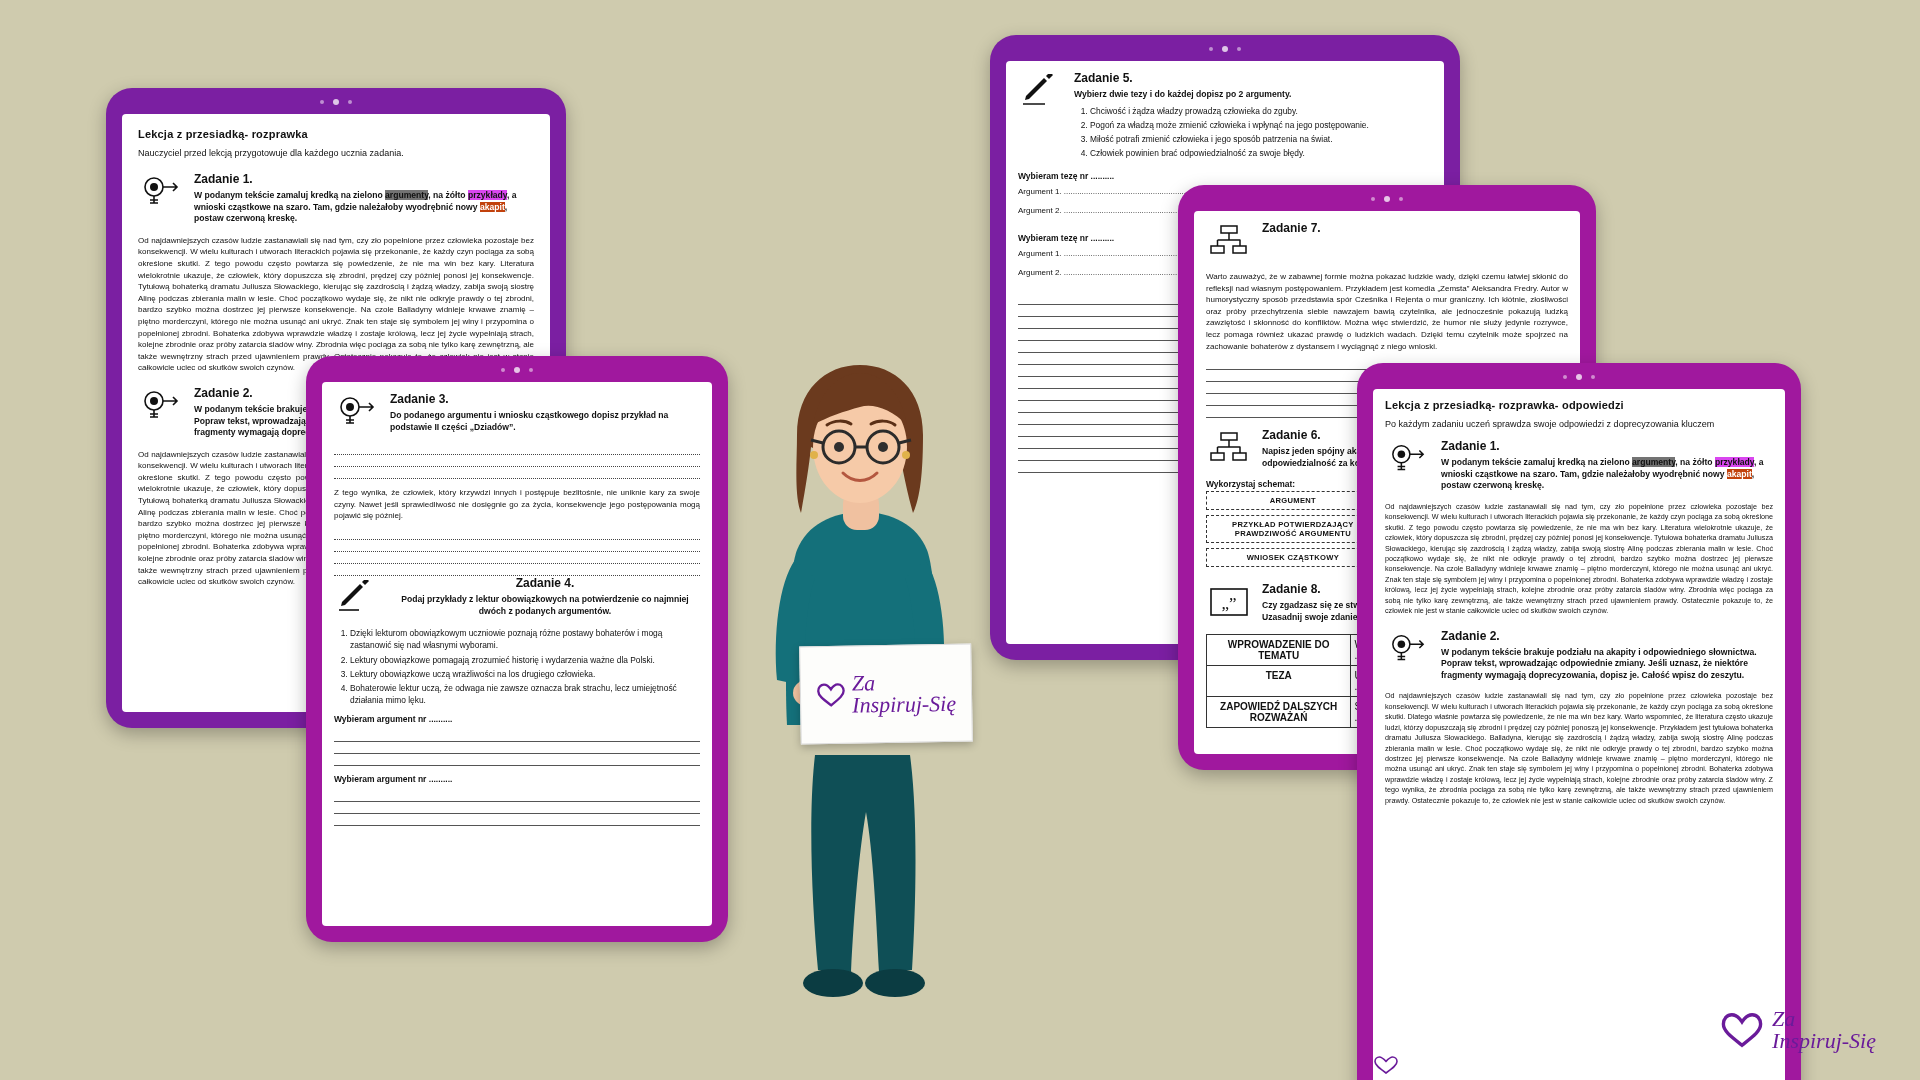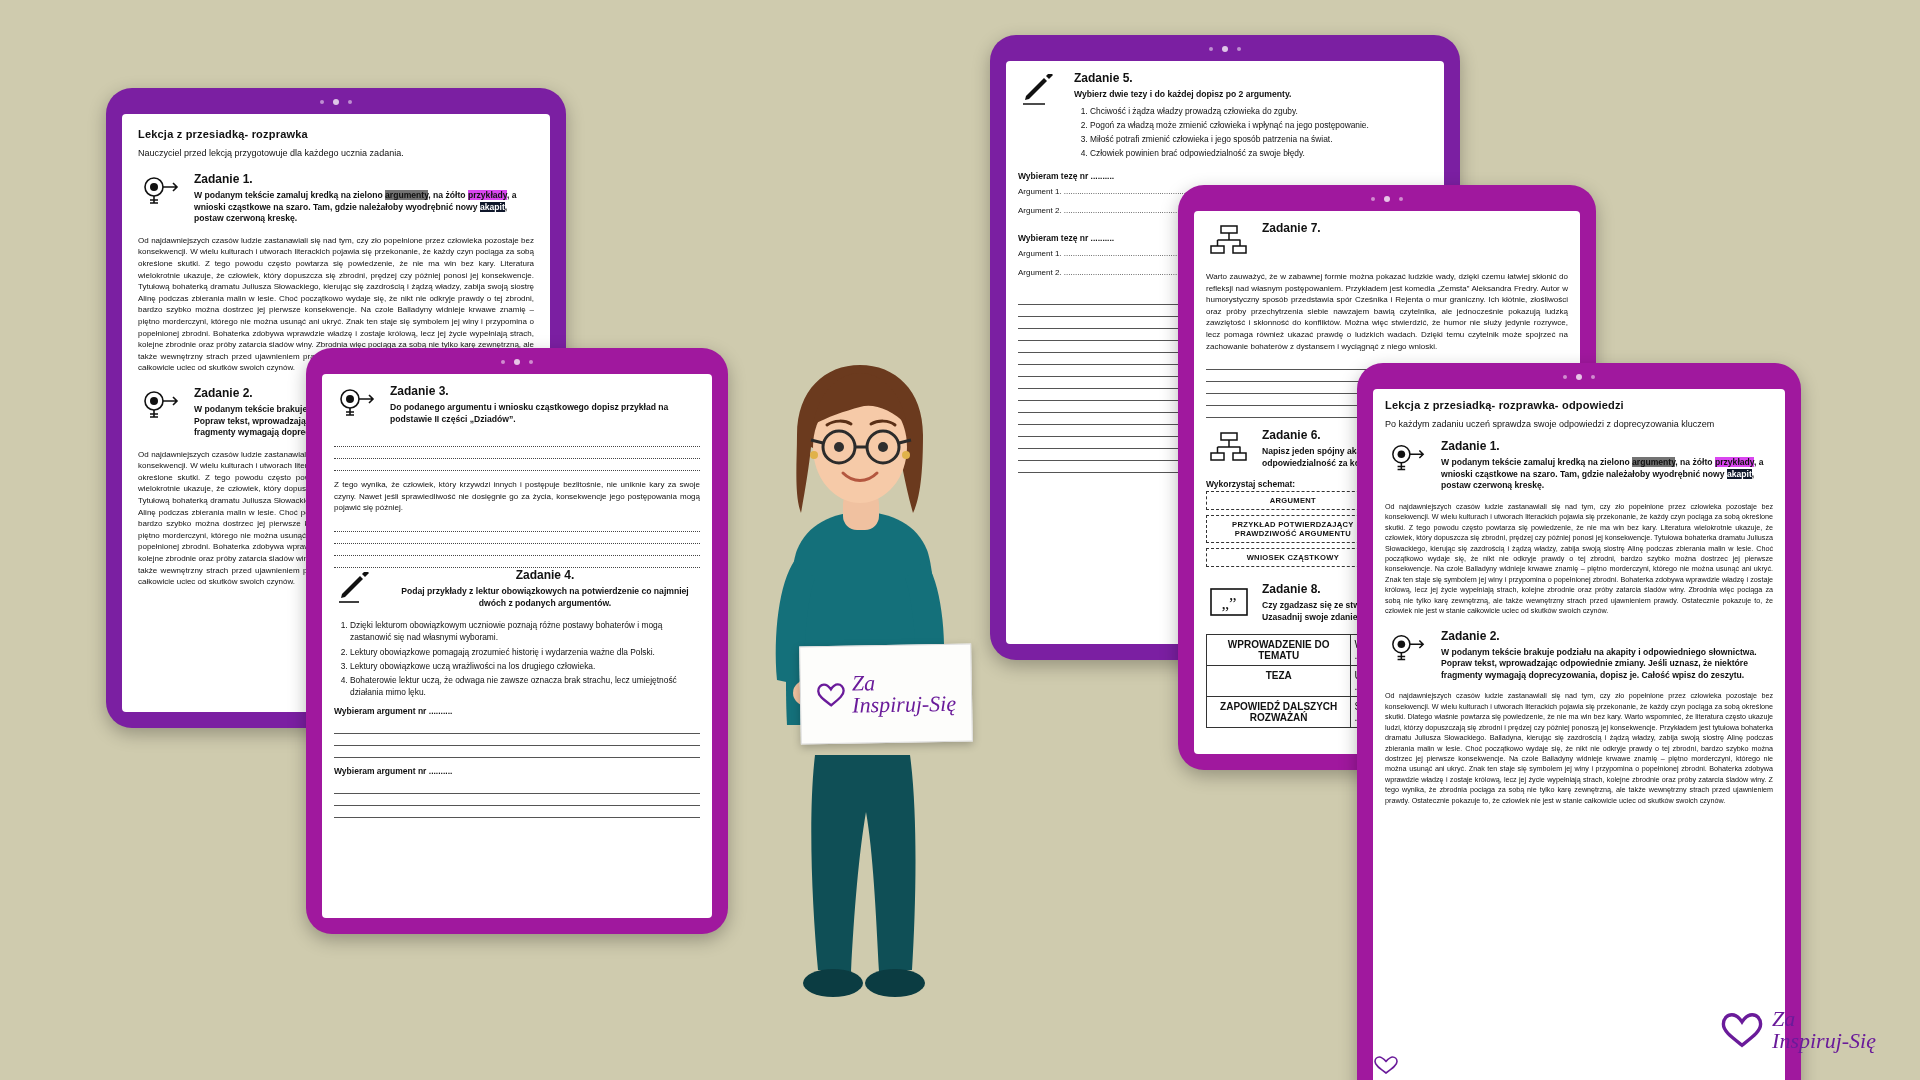--- a/index.html
+++ b/index.html
@@ -39,21 +39,21 @@
   .task{display:flex;gap:10px;margin-bottom:10px;align-items:flex-start;}
   .task-icon{
     width:46px;height:40px;flex:0 0 46px;display:flex;align-items:center;justify-content:center;
   }
   .task-body{flex:1 1 auto;}
   .task-head{font-size:12px;font-weight:bold;margin:0 0 4px 0;}
   .task-text{font-size:8.6px;font-weight:bold;line-height:1.35;margin:0;}
   .para{font-size:8px;line-height:1.45;text-align:justify;margin:8px 0 0 0;}
   .hl-y{background:#d946ef;}
   .hl-g{background:#737373;}
-  .hl-r{background:#0f172a;color:#fff;}
+  .hl-r{background:#c2410c;color:#fff;}
   .rule{border-bottom:1px dotted #444;height:11px;}
   .rule.solid{border-bottom:1px solid #555;}
   .rules{margin-top:6px;}
   .small-label{font-size:8.5px;font-weight:bold;margin:8px 0 2px 0;}
   ol.list{margin:4px 0 0 16px;padding:0;font-size:8.4px;line-height:1.45;}
   ol.list li{margin-bottom:2px;}
   .schema-box{
     border:1px dashed #333;text-align:center;font-size:7.6px;font-weight:bold;
     padding:4px 2px;margin-bottom:5px;letter-spacing:.3px;
   }
@@ -122,21 +122,21 @@
       <div class="task-body">
         <div class="task-head">Zadanie 2.</div>
         <p class="task-text">W podanym tekście  brakuje podziału na akapity i odpowiedniego słownictwa. Popraw tekst, wprowadzając odpowiednie zmiany. Jeśli uznasz, że niektóre fragmenty  wymagają doprecyzowania, dopisz je. Całość wpisz do zeszytu.</p>
       </div>
     </div>
 
     <p class="para">Od najdawniejszych czasów ludzie zastanawiali się nad tym, czy zło popełnione przez człowieka pozostaje bez konsekwencji. W wielu kulturach i utworach literackich pojawia się przekonanie, że każdy czyn pociąga za sobą określone skutki. Z tego powodu często powtarza się powiedzenie, że nie ma win bez kary. Literatura wielokrotnie ukazuje, że człowiek, który dopuszcza się zbrodni, prędzej czy później ponosi jej konsekwencje. Tytułową bohaterką dramatu Juliusza Słowackiego,  kierując się zazdrością i żądzą władzy, zabija swoją siostrę Alinę podczas zbierania malin w lesie. Choć początkowo wydaje się, że nikt nie odkryje prawdy o tej zbrodni, bardzo szybko można dostrzec jej pierwsze konsekwencje. Na czole Balladyny widnieje krwawe znamię – piętno morderczyni, którego nie można usunąć ani ukryć. Znak ten staje się symbolem jej winy i przypomina o popełnionej zbrodni. Bohaterka zdobywa wprawdzie władzę i zostaje królową, lecz jej życie wypełniają strach, kolejne zbrodnie oraz próby zatarcia śladów winy. Zbrodnia więc pociąga za sobą nie tylko karę zewnętrzną, ale także wewnętrzny strach przed ujawnieniem prawdy. Ostatecznie pokazuje to, że człowiek nie jest w stanie całkowicie uciec od skutków swoich czynów.</p>
   </div>
 </div>
 
-<div class="tablet magenta" style="left:306px;top:348px;width:422px;height:586px;">
+<div class="tablet magenta" style="left:306px;top:356px;width:422px;height:586px;">
   <div class="tablet-dots">
     <span class="small"></span>
       <span></span>
       <span class="small"></span>
   </div>
   <div class="page small">
 
     <div class="task">
       <div class="task-icon">
         <svg width="42" height="38" viewBox="0 0 42 38">

